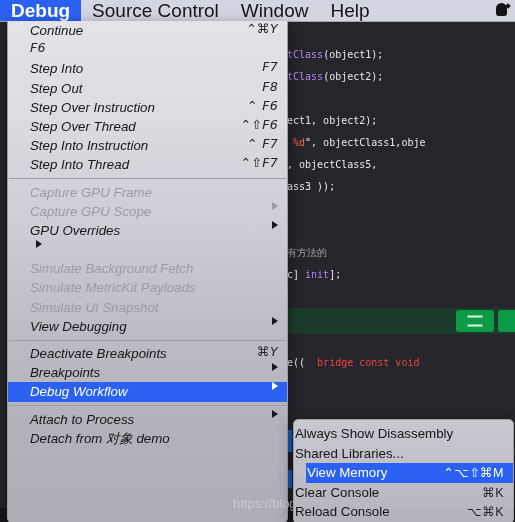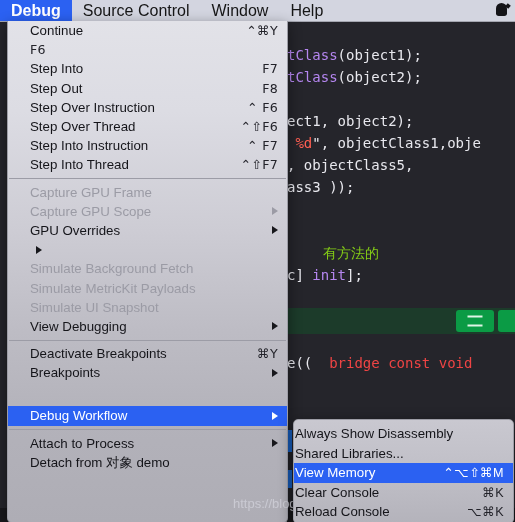--- a/index.html
+++ b/index.html
@@ -5,77 +5,77 @@
   html,body{margin:0;padding:0;}
   body{
     width:515px;height:522px;overflow:hidden;position:relative;
     font-family:"Liberation Sans","DejaVu Sans",sans-serif;
     background:#24242a;
   }
   
   #code-bg{position:absolute;inset:0;background:#25252b;}
   #code-topbar{position:absolute;left:0;top:0;width:515px;height:22px;background:#c9cbd7;}
   #code-lines{position:absolute;left:287px;top:22px;width:228px;height:500px;
-     font-family:"DejaVu Sans Mono","Liberation Mono",monospace;font-size:14px;
+     font-family:"DejaVu Sans Mono","Liberation Mono",monospace;font-size:10px;
      line-height:22px;color:#d8d8de;white-space:pre;overflow:hidden;}
   #code-lines .ln{height:22px;}
   .tok-purple{color:#b586f0;}
   .tok-pink{color:#ef4444;}
   .tok-teal{color:#5ad8c0;}
   .tok-red{color:#ff5f52;}
-  .tok-gray{color:#84cc16;margin-left:36px;}
+  .tok-gray{color:#a3a3a3;}
   .tok-white{color:#e8e8ee;}
   .greenrow{position:absolute;left:287px;top:308px;width:228px;height:26px;background:#1c3b2a;}
   .greenbtn{position:absolute;top:310px;height:22px;background:#0b9b45;border-radius:3px;}
   #gb1{left:456px;width:38px;}
   #gb2{left:498px;width:17px;border-radius:3px 0 0 3px;}
   .gb-eq{position:absolute;left:50%;top:50%;transform:translate(-50%,-50%);
      width:15px;height:7px;border-top:2px solid #dff5e6;border-bottom:2px solid #dff5e6;}
   .blue-edge{position:absolute;left:287px;width:5px;background:#1a6bd8;}
   
   #menubar{position:absolute;left:0;top:0;width:515px;height:21px;
      background:#d3d5e0;display:flex;align-items:center;z-index:40;
      box-shadow:0 1px 0 rgba(0,0,0,.18);}
-  #menubar .mi{font-size:16px;color:#161616;padding:2px 11px;line-height:17px;}
+  #menubar .mi{font-size:19px;color:#161616;padding:2px 11px;line-height:17px;}
   #menubar .mi.active{background:#2b61f2;color:#fff;font-weight:bold;}
   #menubar .spacer{flex:1;}
   #bell-icon{width:15px;height:17px;margin-right:6px;position:relative;}
   #bell-icon .b{position:absolute;left:2px;top:1px;width:11px;height:13px;
      background:#141418;border-radius:6px 6px 3px 3px;}
   #bell-icon .t{position:absolute;left:12px;top:2px;width:4px;height:4px;
      background:#141418;transform:rotate(40deg);}
   
   #debug-menu{position:absolute;left:7px;top:21px;width:279px;height:501px;
      background:linear-gradient(180deg,#e2e2e8 0%,#dcdce3 18%,#cdccd4 42%,#bdbcc4 62%,#b3b2ba 80%,#aeadb5 100%);
      border:1px solid #9d9da6;border-top:none;border-radius:0 0 5px 5px;
      box-shadow:0 4px 14px rgba(0,0,0,.45);z-index:50;overflow:hidden;
      font-size:13.3px;color:#15151a;}
-  #debug-menu .row{height:19.2px;display:flex;align-items:center;
-     padding:0 9px 0 22px;position:relative;white-space:nowrap;}
+  #debug-menu .row{height:19.2px;display:flex;align-items:flex-start;
+     padding:0 9px 0 22px;position:relative;white-space:nowrap;font-style:italic;}
   #debug-menu .row .lbl{flex:1;line-height:19px;}
   #debug-menu .row .key{font-size:12.6px;color:#23232a;letter-spacing:.3px;
      font-family:"DejaVu Sans","Liberation Sans",sans-serif;}
   #debug-menu .row.dim{color:#9b9ba5;}
   #debug-menu .row.dim .arrow{border-left-color:#9b9ba5;}
-  #debug-menu .row.sel{background:#2b61f2;color:#fff;margin-top:24px;}
+  #debug-menu .row.sel{background:#2b61f2;color:#fff;}
   #debug-menu .row.sel .arrow{border-left-color:#fff;}
   #debug-menu .arrow{width:0;height:0;border-top:4.5px solid transparent;
      border-bottom:4.5px solid transparent;border-left:6.5px solid #17171c;margin-left:6px;}
   #debug-menu .sep{height:1px;background:#9c9ca6;margin:3.5px 1px;}
   
   #submenu{position:absolute;left:293px;top:419px;width:219px;height:103px;
      background:linear-gradient(180deg,#c9c8d0 0%,#bfbec6 55%,#b4b3bb 100%);
      border:1px solid #9d9da6;border-radius:5px;
      box-shadow:0 4px 14px rgba(0,0,0,.5);z-index:60;overflow:hidden;
      font-size:13.3px;color:#15151a;}
   #submenu .row{height:19.5px;display:flex;align-items:center;
      padding:0 9px 0 1px;white-space:nowrap;}
   #submenu .row .lbl{flex:1;line-height:19px;}
   #submenu .row .key{font-size:12.6px;color:#23232a;letter-spacing:.4px;}
-  #submenu .row.sel{background:#2b61f2;color:#fff;}
+  #submenu .row.sel{background:#2b61f2;color:#fff;margin-left:12px;}
   #submenu .row.sel .key{color:#fff;}
   #submenu .pad{height:4px;}
   
   #watermark{position:absolute;left:233px;top:496px;z-index:55;
      font-size:13px;color:#cfcfd8;opacity:.85;white-space:nowrap;
      font-family:"Liberation Sans",sans-serif;}
   #bottombar{position:absolute;left:0;top:508px;width:515px;height:14px;background:#18181c;z-index:30;}
 </style>
 </head>
 <body>

